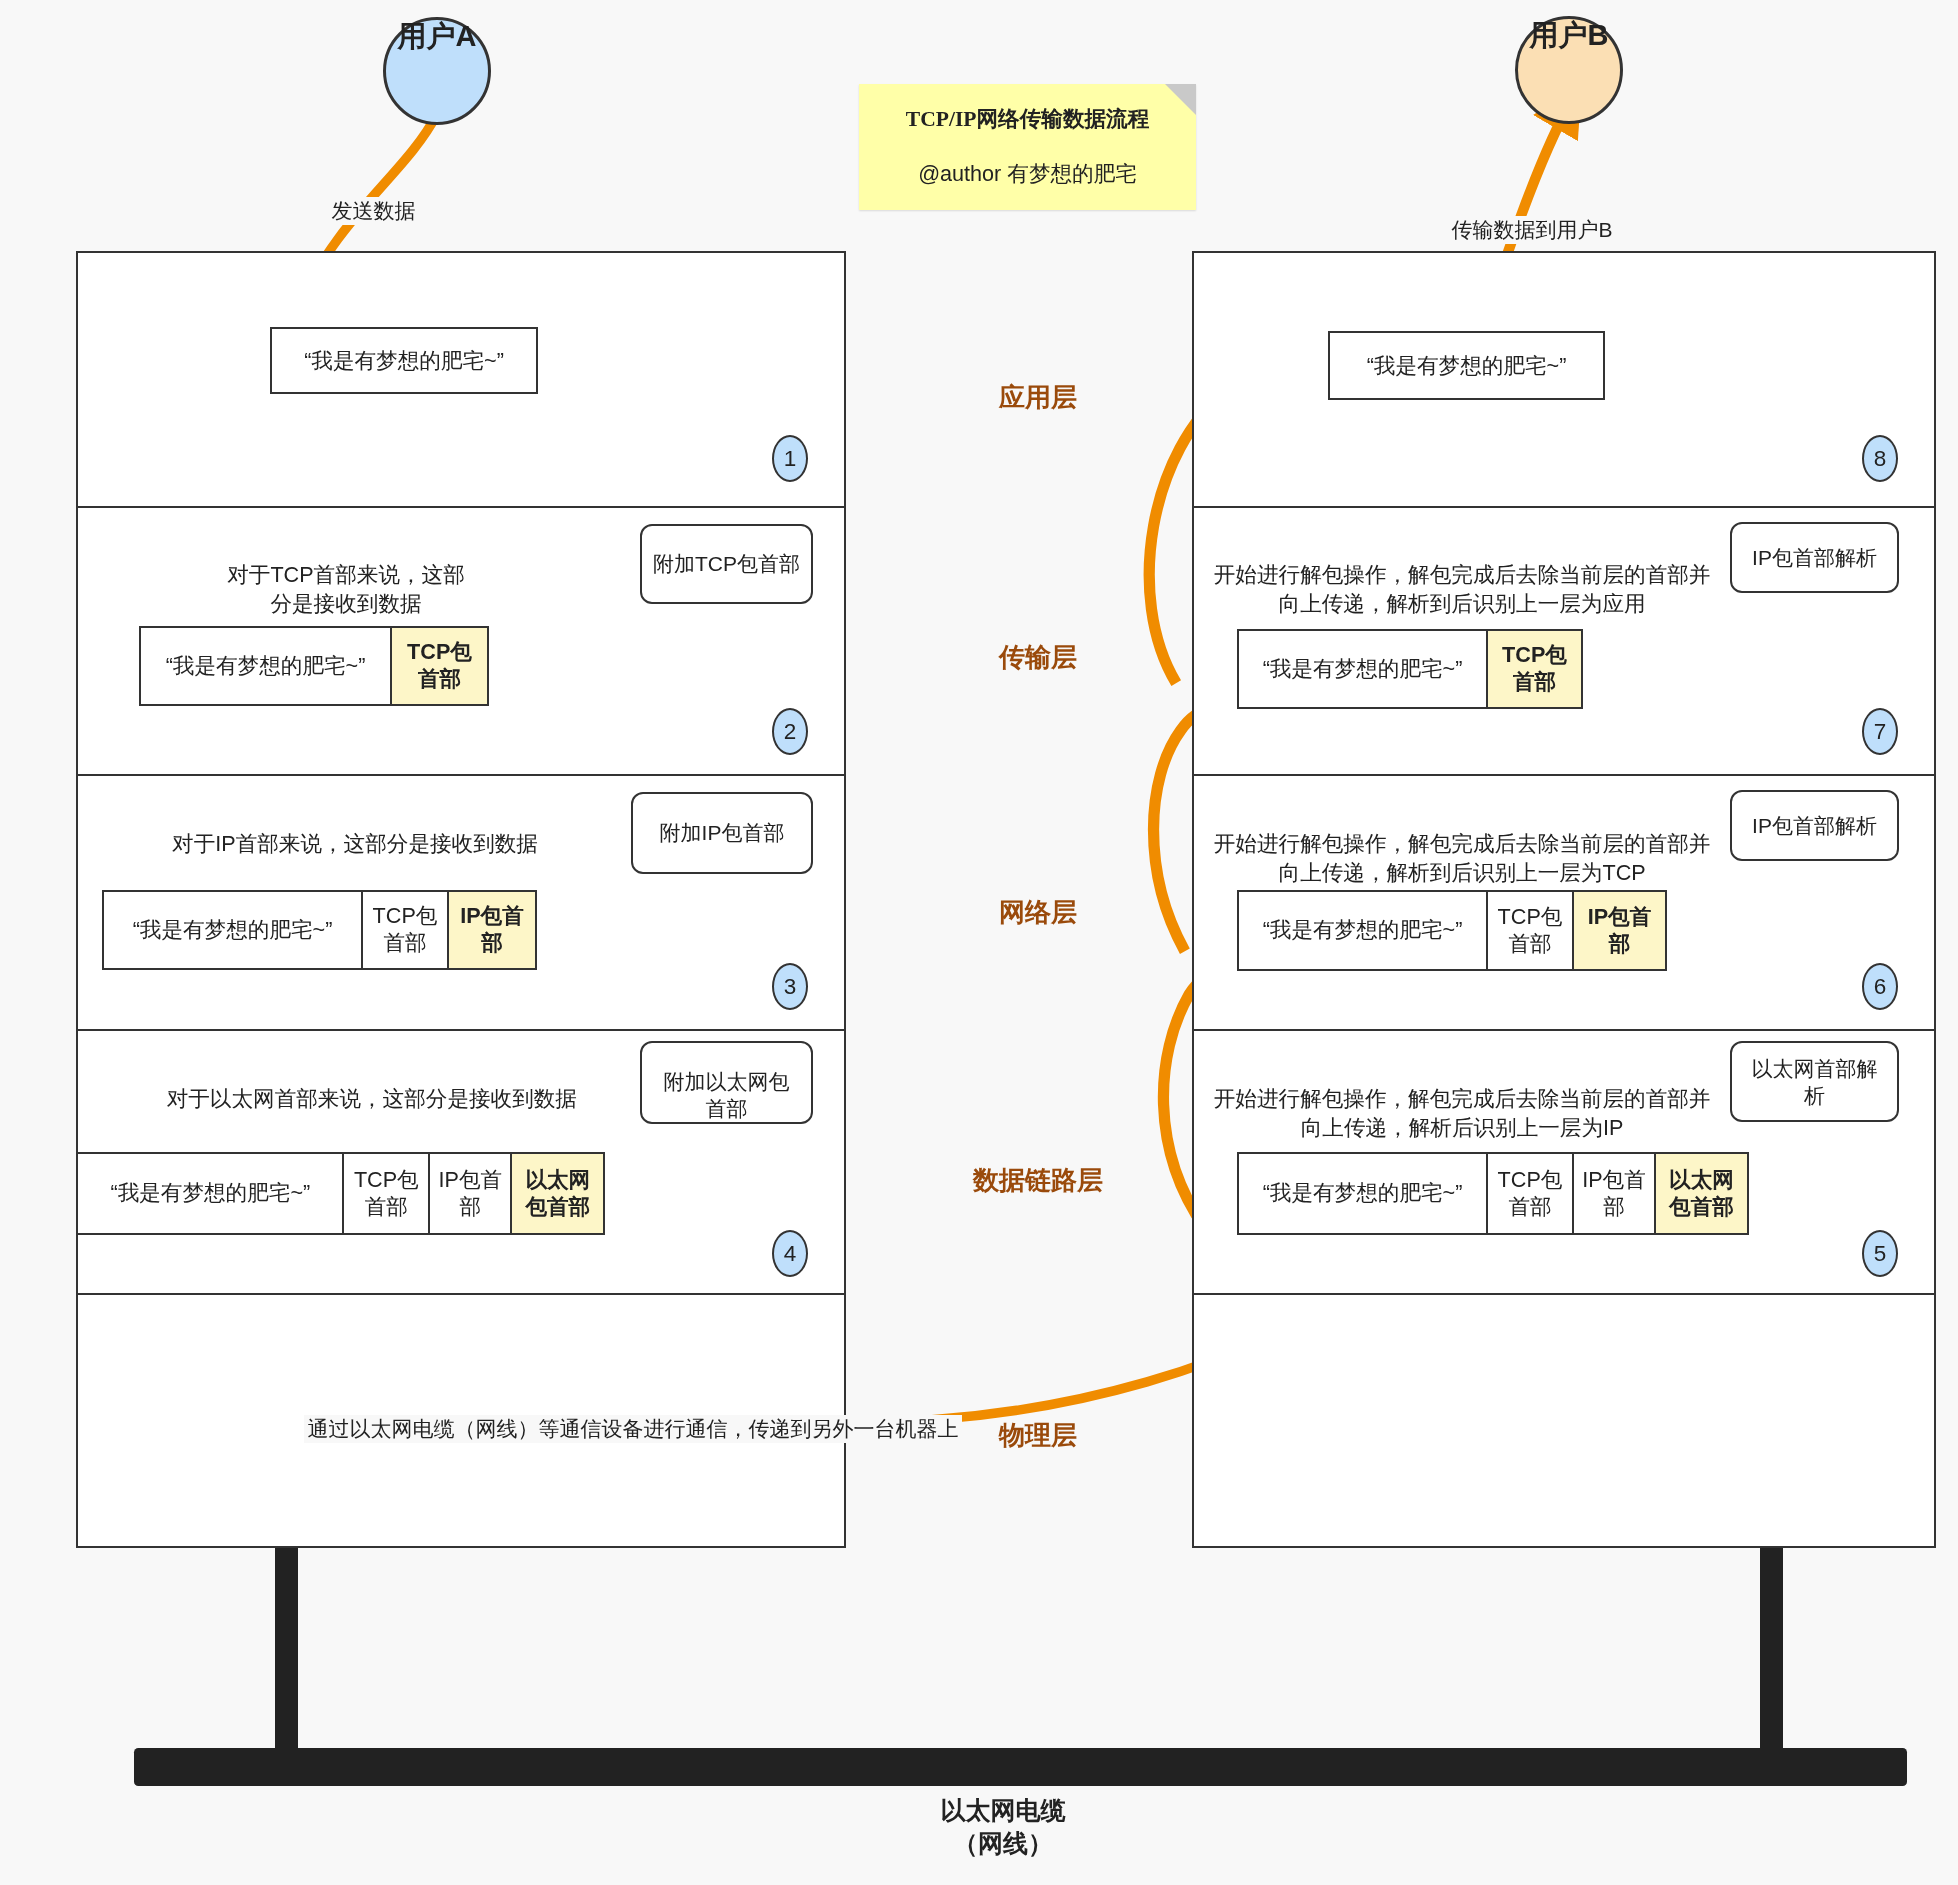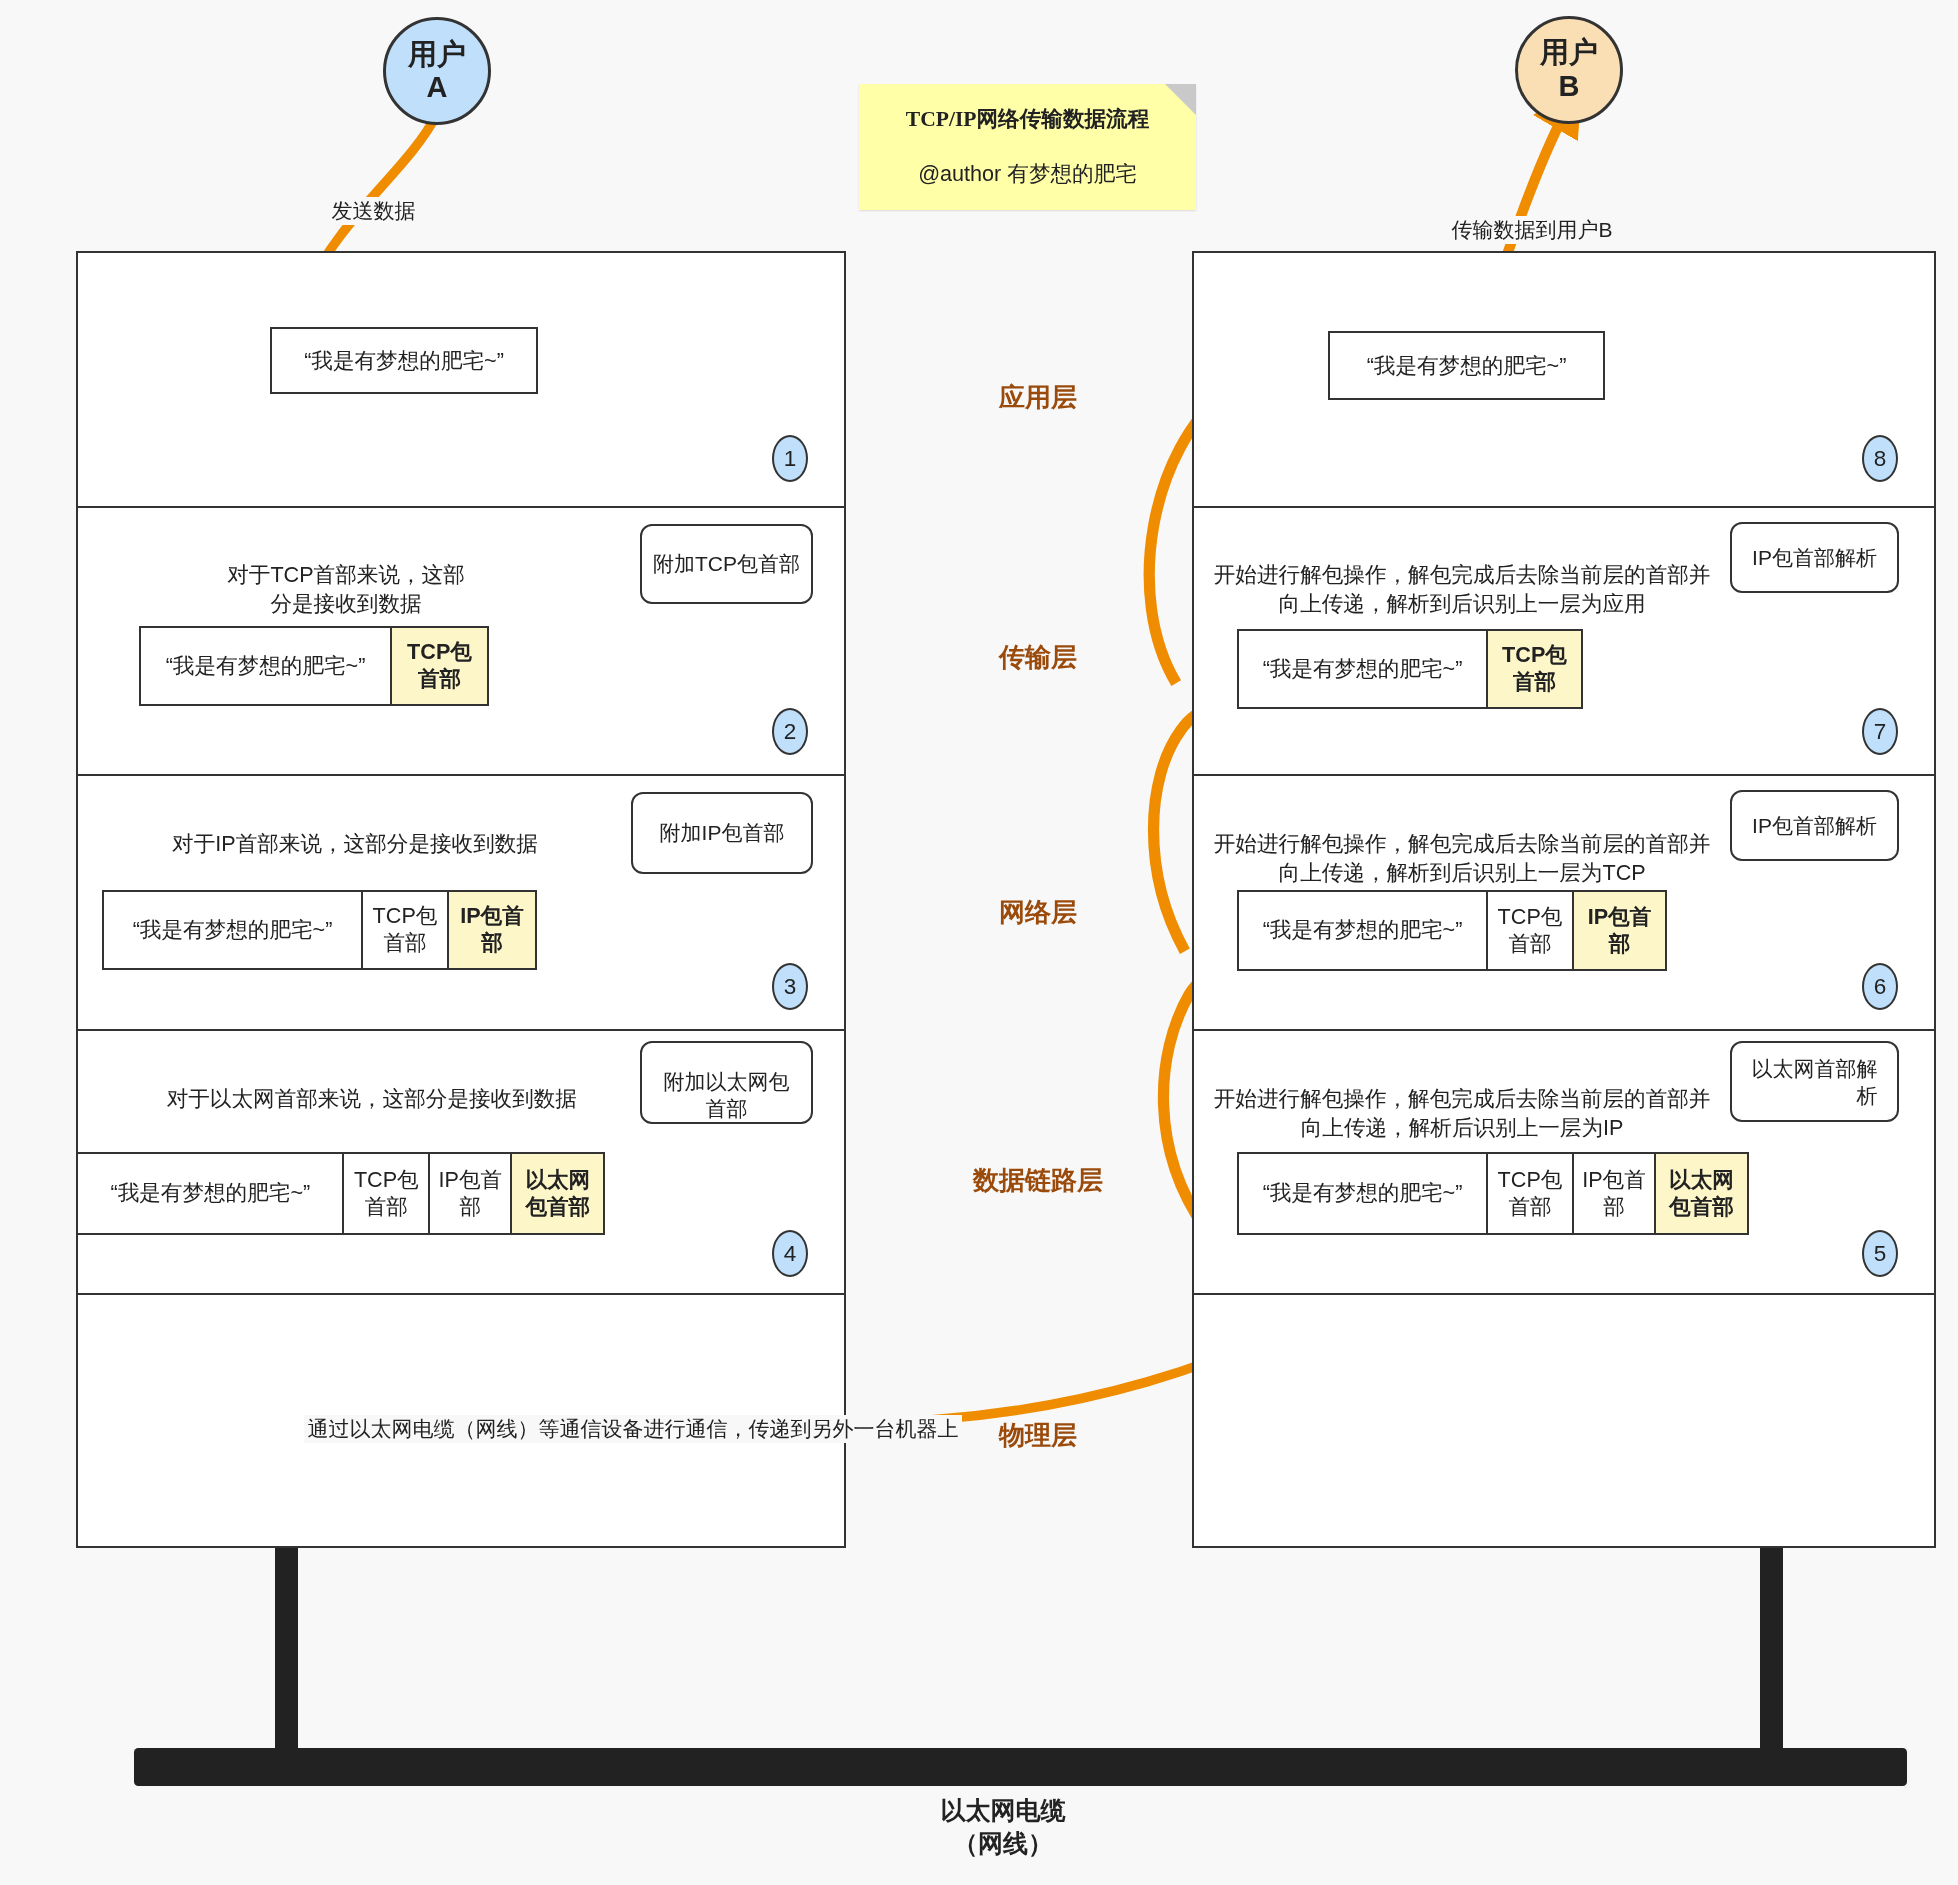--- a/index.html
+++ b/index.html
@@ -9,22 +9,22 @@
     font-family:"Liberation Sans","DejaVu Sans",sans-serif;
     position:relative;overflow:hidden;
   }
   #stage{position:absolute;left:0;top:0;width:1959px;height:1885px;}
   .abs{position:absolute;box-sizing:border-box;}
 
   
   .user-circle{
     border-radius:50%;
     border:3.5px solid #333;
-    display:flex;flex-direction:column;
-    align-items:center;justify-content:center;
+    display:flex;
+    align-items:flex-start;justify-content:center;
     font-weight:bold;font-size:29px;color:#222;
     line-height:1.15;
   }
   .user-a{background:#bfdffb;}
   .user-b{background:#fbdfb4;}
 
   
   .note{
     background:#ffffa8;
     padding:22.5px 26px;
@@ -304,21 +304,21 @@
         <span>6</span>
       </div>
     </div>
 
     <div class="layer" style="height:264px;">
       <div class="abs caption" style="left:8.6px;top:24px;width:519px;white-space:pre-line;">
         <span>开始进行解包操作，解包完成后去除当前层的首部并
 向上传递，解析后识别上一层为IP</span>
       </div>
       <div class="abs callout" style="left:536px;top:10.4px;width:169px;height:81px;">
-        <span style="white-space:pre-line;text-align:right;">以太网首部解
+        <span style="white-space:pre-line;">以太网首部解
 析</span>
       </div>
       <div class="abs packet" style="left:43px;top:121px;height:83px;">
         <div class="cell" style="width:249px;">
           <span style="white-space:pre-line;">“我是有梦想的肥宅~”</span>
         </div>
         <div class="cell" style="width:86px;">
           <span style="white-space:pre-line;">TCP包
 首部</span>
         </div>

